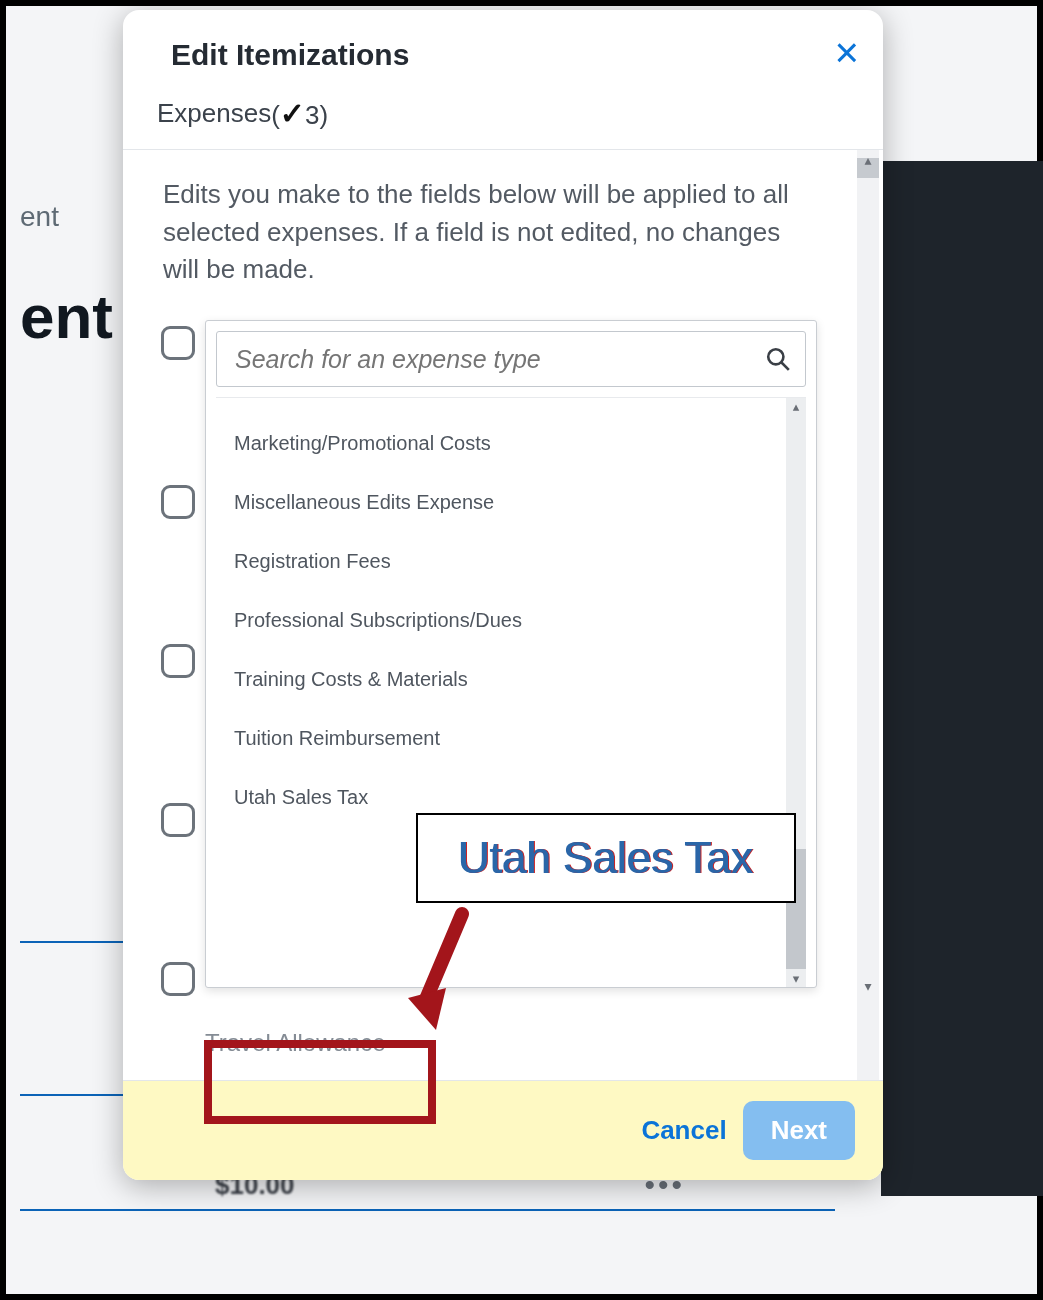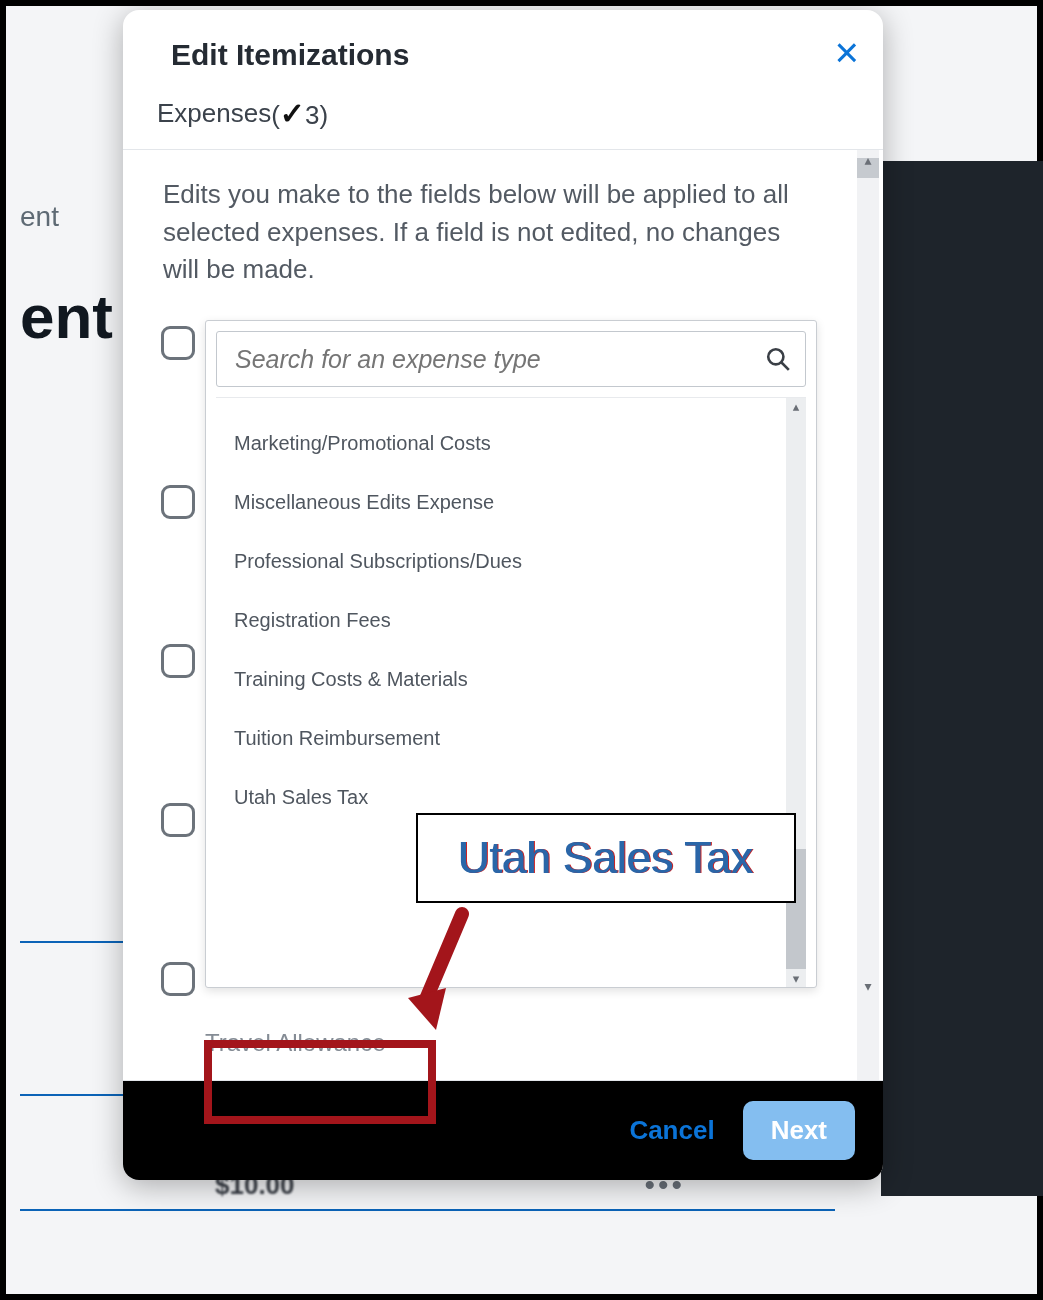--- a/index.html
+++ b/index.html
@@ -182,23 +182,23 @@
 
   .travel-label {
     position:absolute; left:82px; top: 879px;
     font-size:24px; color:#858c95;
   }
 
   .modal-footer {
     height: 100px;
     border-top:1px solid #e3e6ea;
     display:flex; align-items:center; justify-content:flex-end;
-    padding: 0 28px; gap: 28px;
+    padding: 0 28px; gap: 16px;
     border-radius: 0 0 16px 16px;
-    background:#000000;
+    background:#fef9c3;
   }
   .btn-cancel { color:#0b74d8; font-size:26px; font-weight:700; cursor:pointer; }
   .btn-next {
     background:#84bef0; color:#fff; font-size:26px; font-weight:700;
     border:none; border-radius:10px; padding:14px 28px; cursor:pointer;
   }
 
   
   .ann-box {
     position:absolute;
@@ -289,22 +289,22 @@
 
         <div class="list-scroll">
           <div class="list-track"></div>
           <div class="list-thumb"></div>
           <div class="list-arrow-up">▴</div>
           <div class="list-arrow-down">▾</div>
 
           <div class="items">
             <div class="item">Marketing/Promotional Costs</div>
             <div class="item">Miscellaneous Edits Expense</div>
+            <div class="item">Registration Fees</div>
             <div class="item">Professional Subscriptions/Dues</div>
-            <div class="item">Registration Fees</div>
             <div class="item">Training Costs &amp; Materials</div>
             <div class="item">Tuition Reimbursement</div>
             <div class="item">Utah Sales Tax</div>
           </div>
         </div>
       </div>
 
       <div class="travel-label">Travel Allowance</div>
     </div>
 

